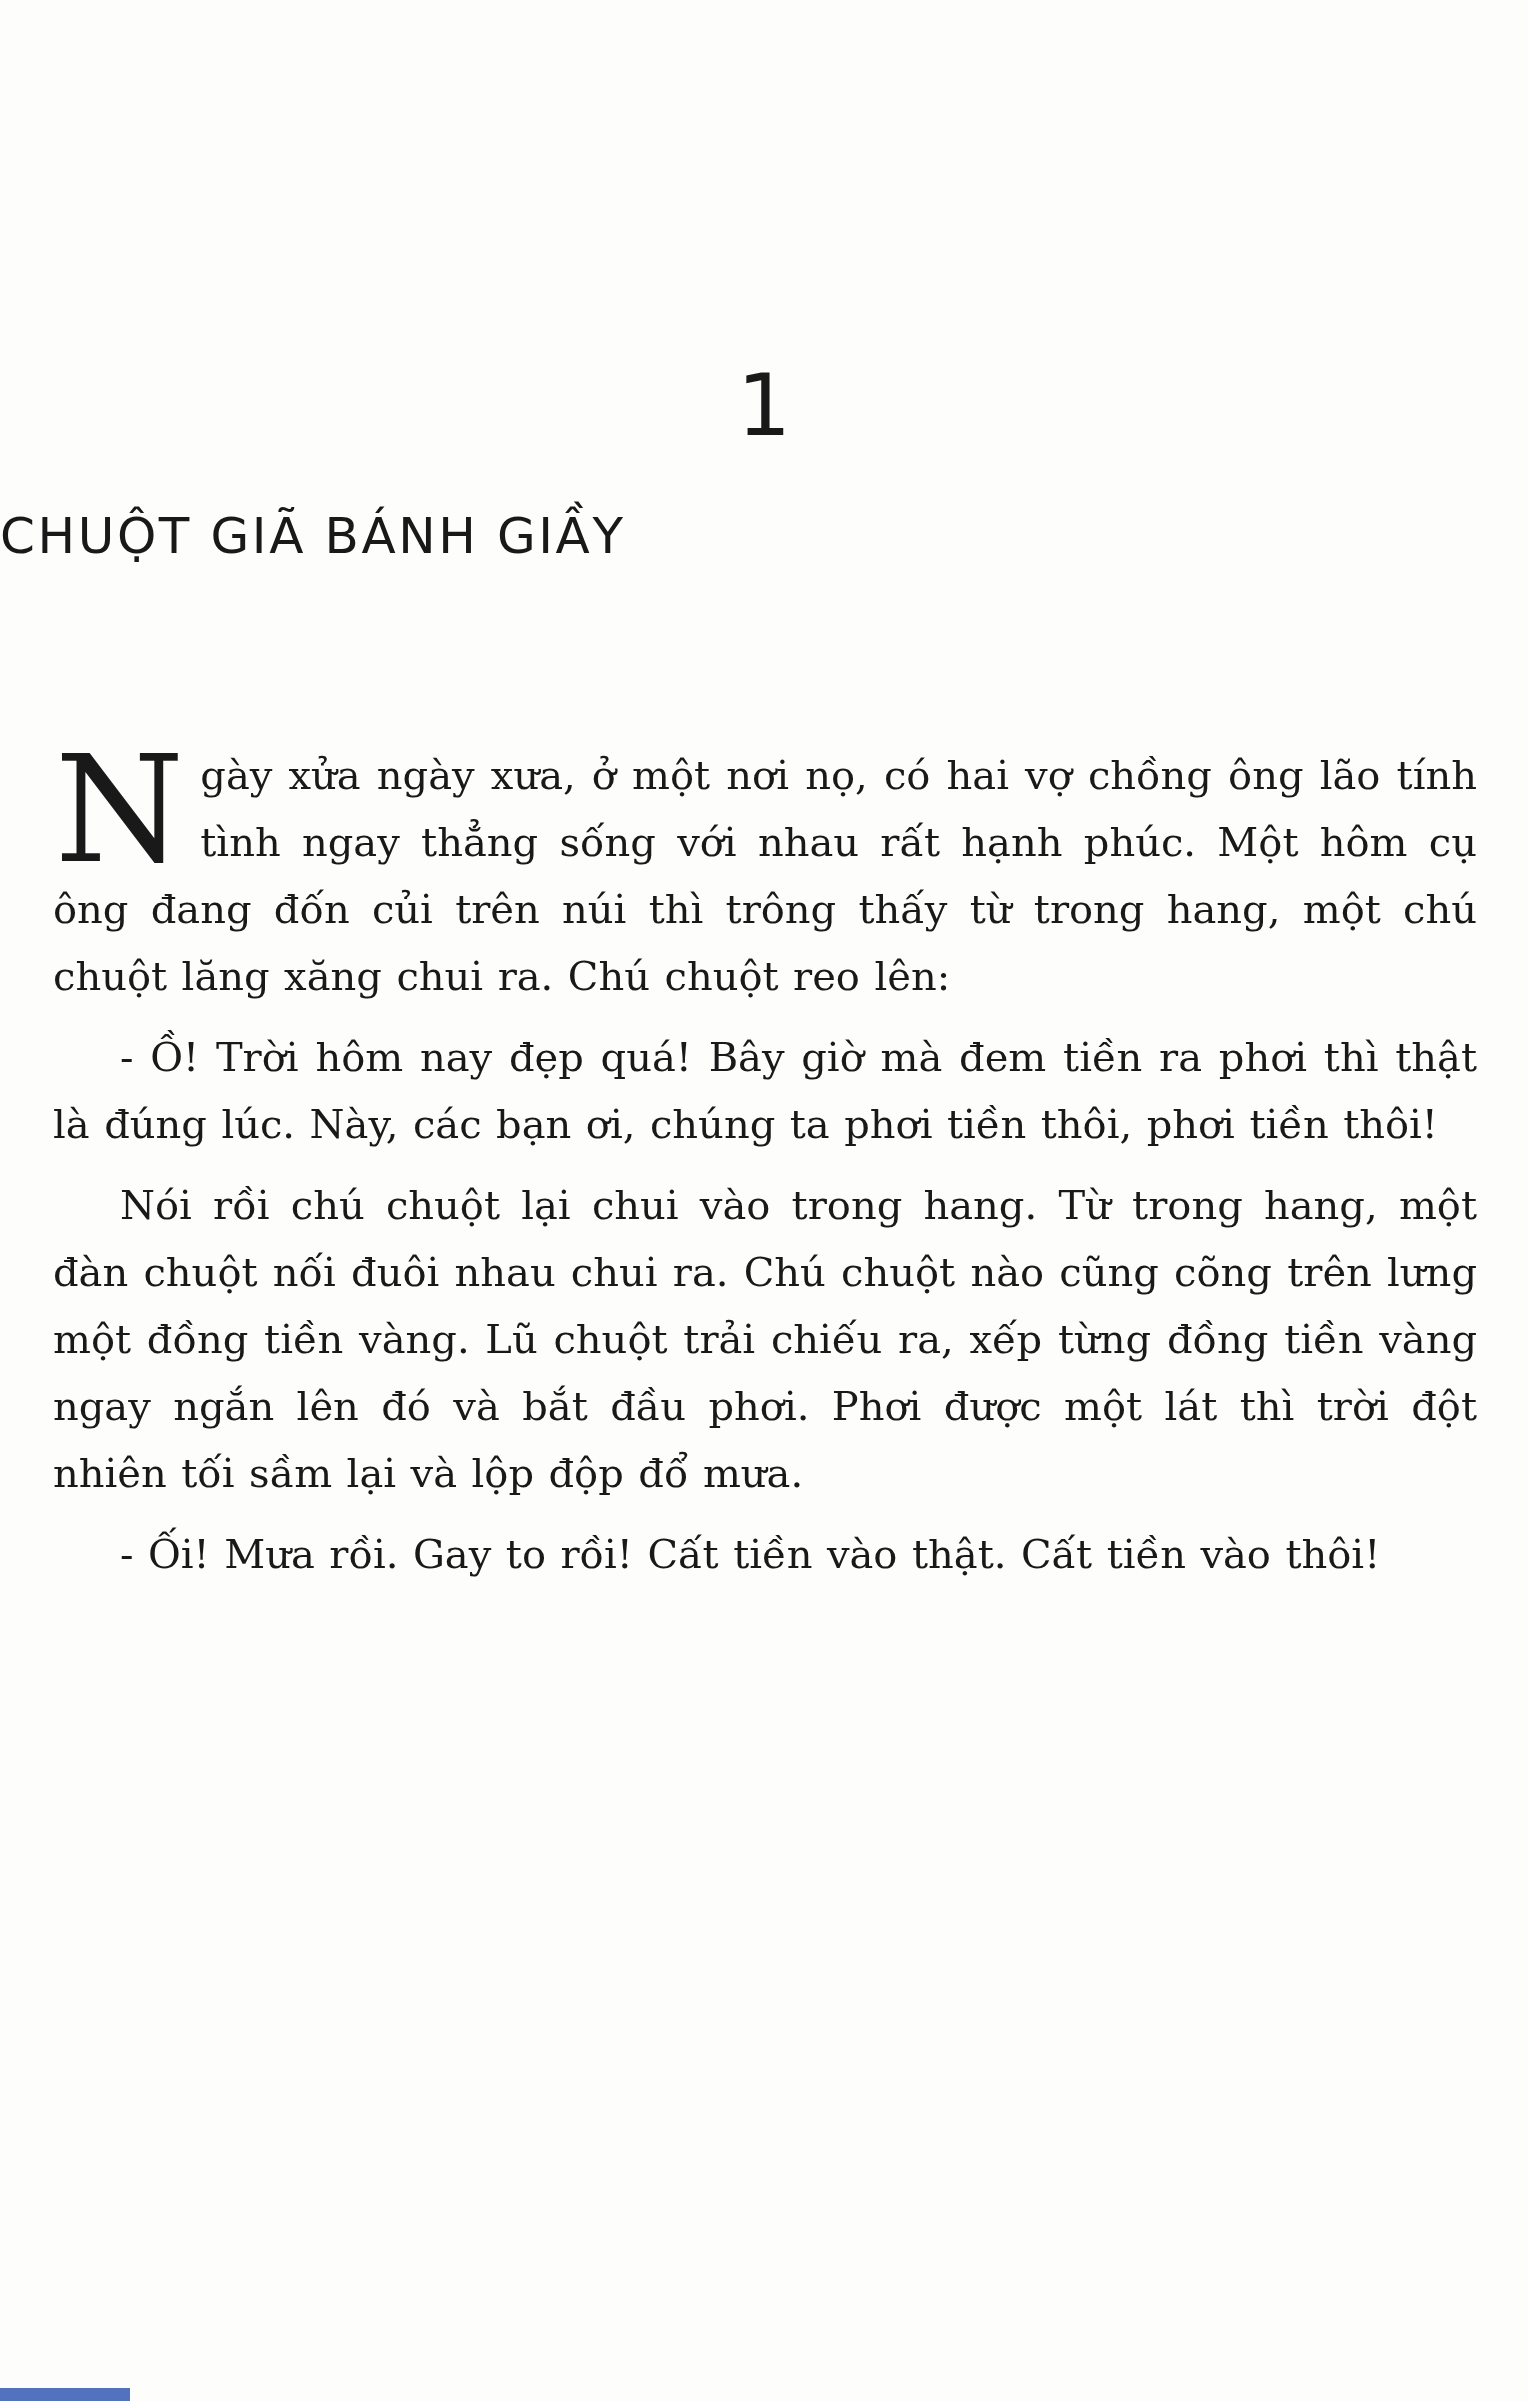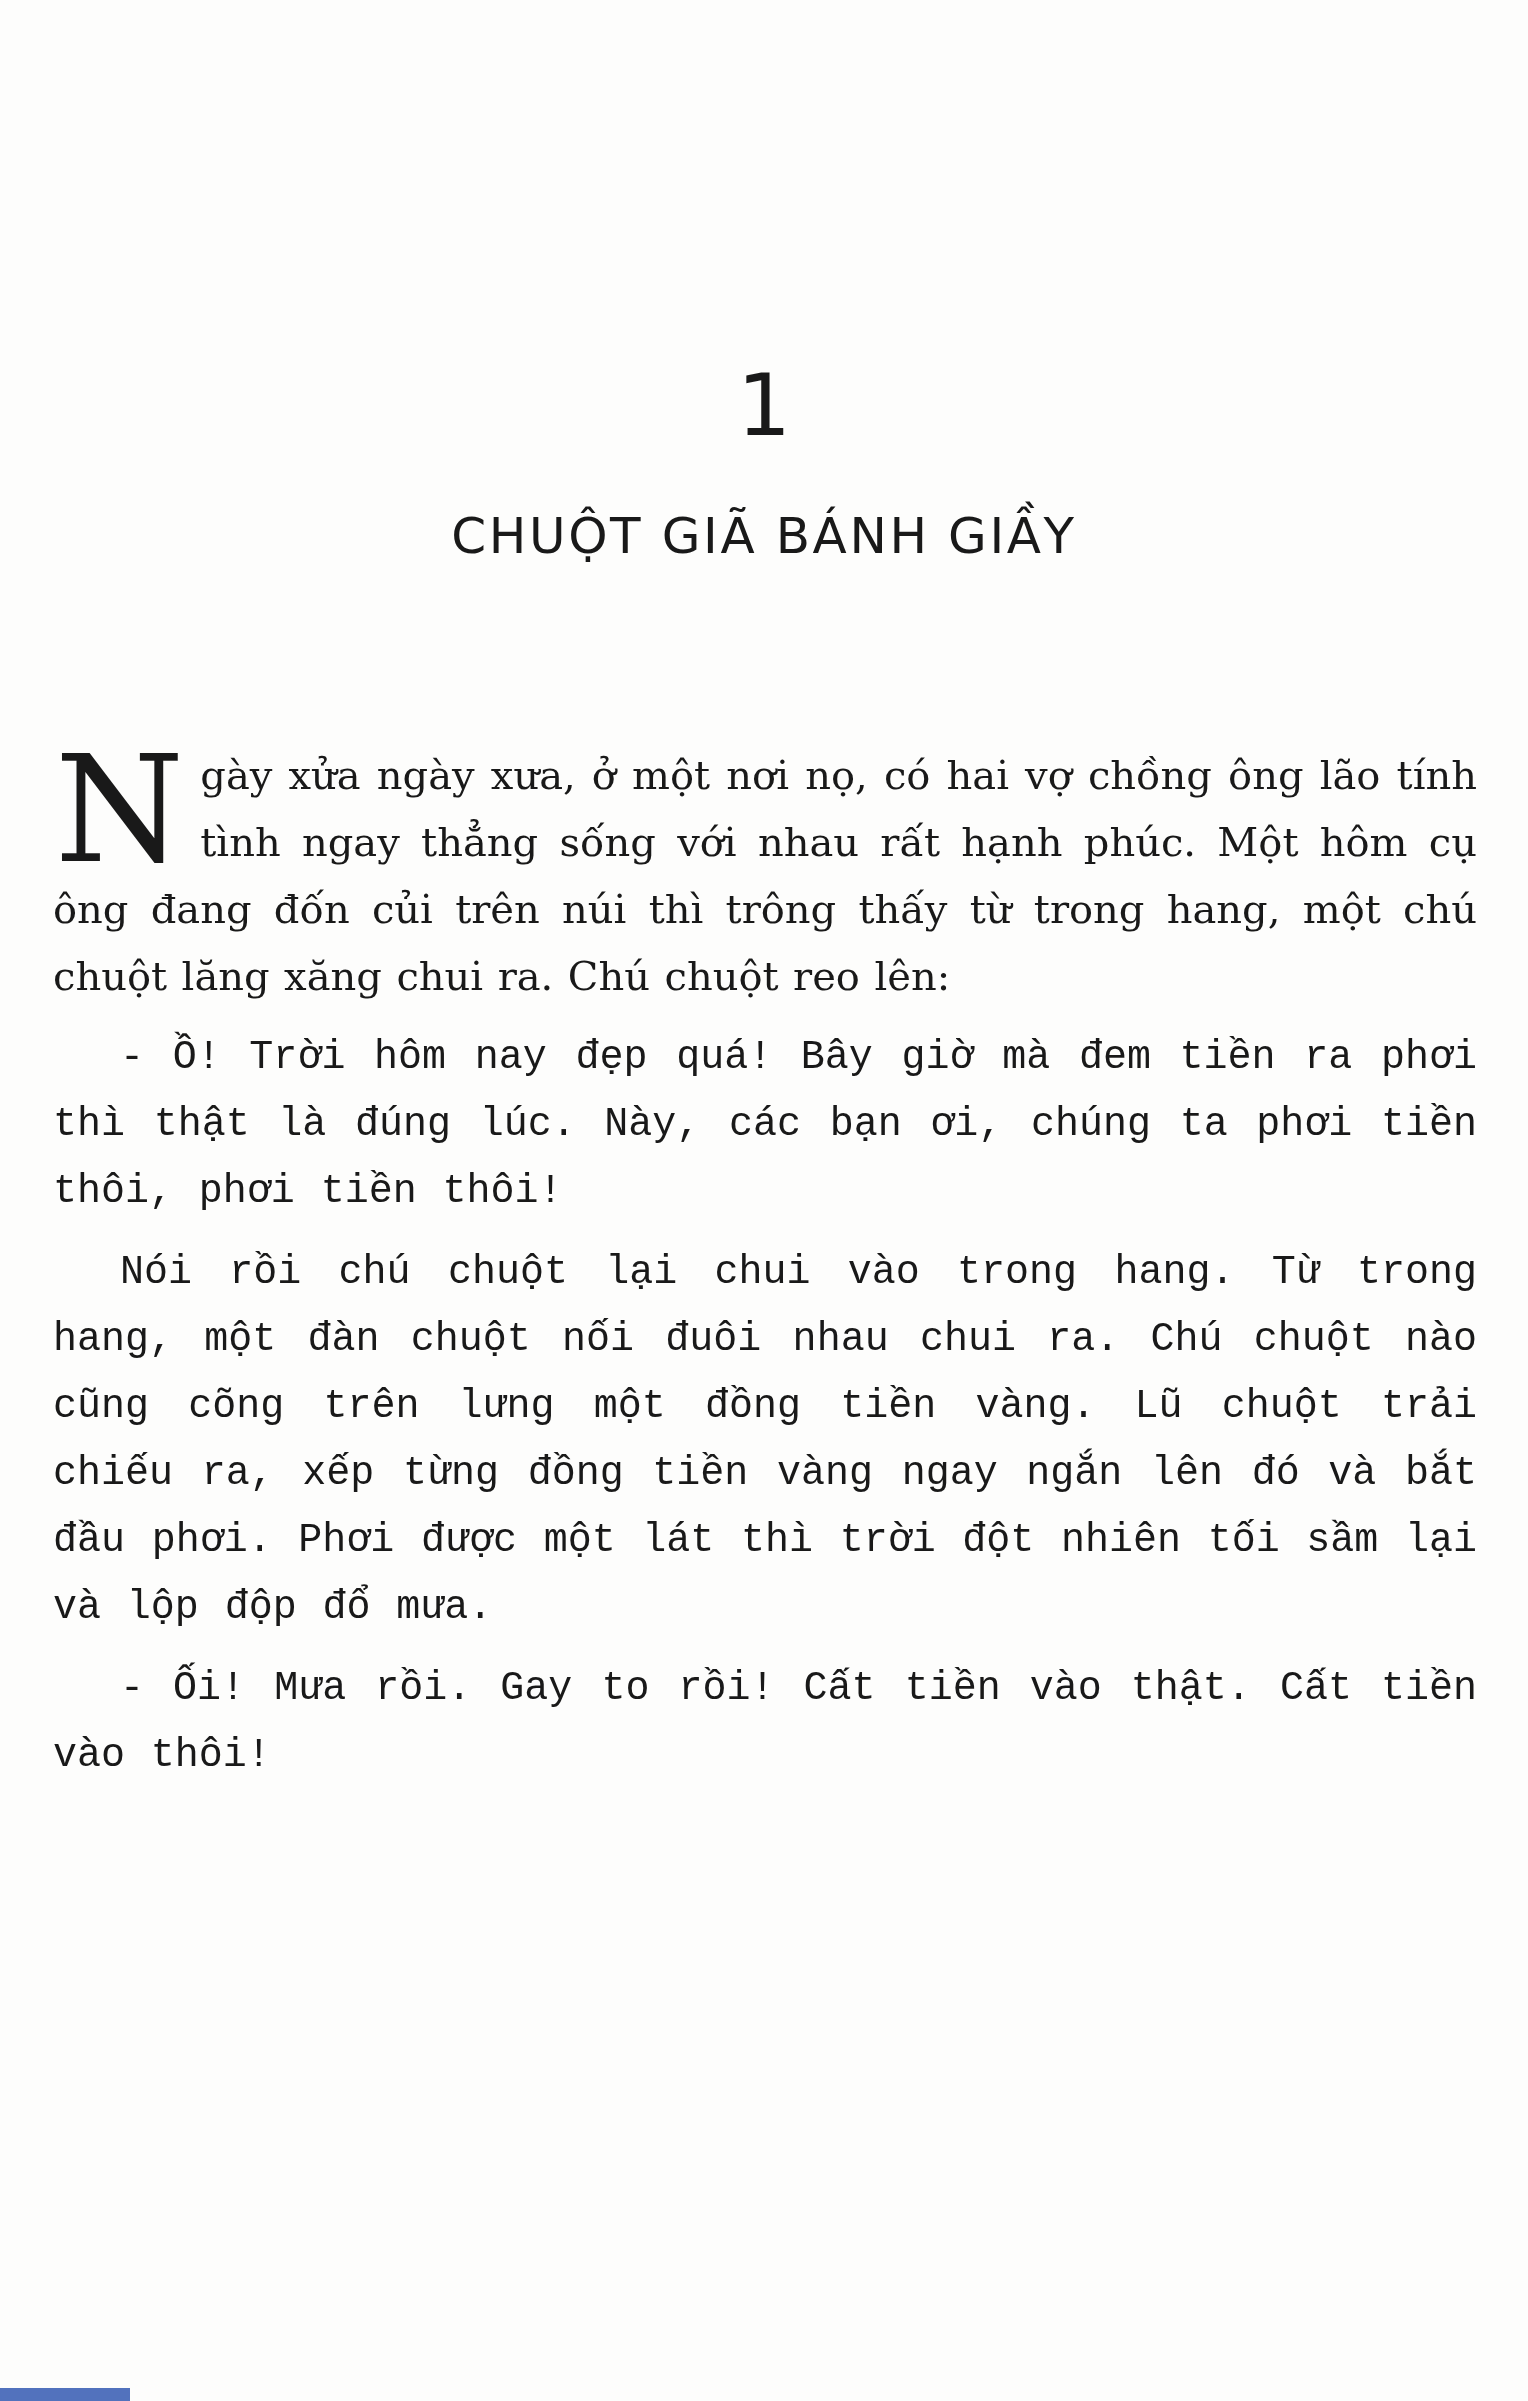--- a/index.html
+++ b/index.html
@@ -16,37 +16,37 @@
   .chapter-number {
     padding-top:359px;
     text-align:center;
     font-family:"DejaVu Sans", sans-serif;
     font-size:85px;
     font-weight:400;
     line-height:1.1;
   }
   .chapter-title {
     margin-top:51px;
-    text-align:center;
+    text-align:left;
     font-family:"DejaVu Sans", sans-serif;
     font-size:50px;
     font-weight:400;
     letter-spacing:2.6px;
     line-height:1.3;
   }
 
   .story {
     margin:173px 51px 0 53px;
     font-size:40px;
     line-height:67px;
     text-align:justify;
     word-spacing:1.8px;
   }
   .story p { margin:0 0 14px 0; }
-  .story p.indent { text-indent:67px;font-family:Liberation Mono, monospace; }
+  .story p.indent { text-indent:67px; }
   .story p.continues { text-align-last:justify; }
 
   .dropcap {
     float:left;
     font-family:"DejaVu Serif", serif;
     font-size:148px;
     line-height:120px;
     padding:8.8px 16px 0 1.8px;
     font-weight:400;
   }

